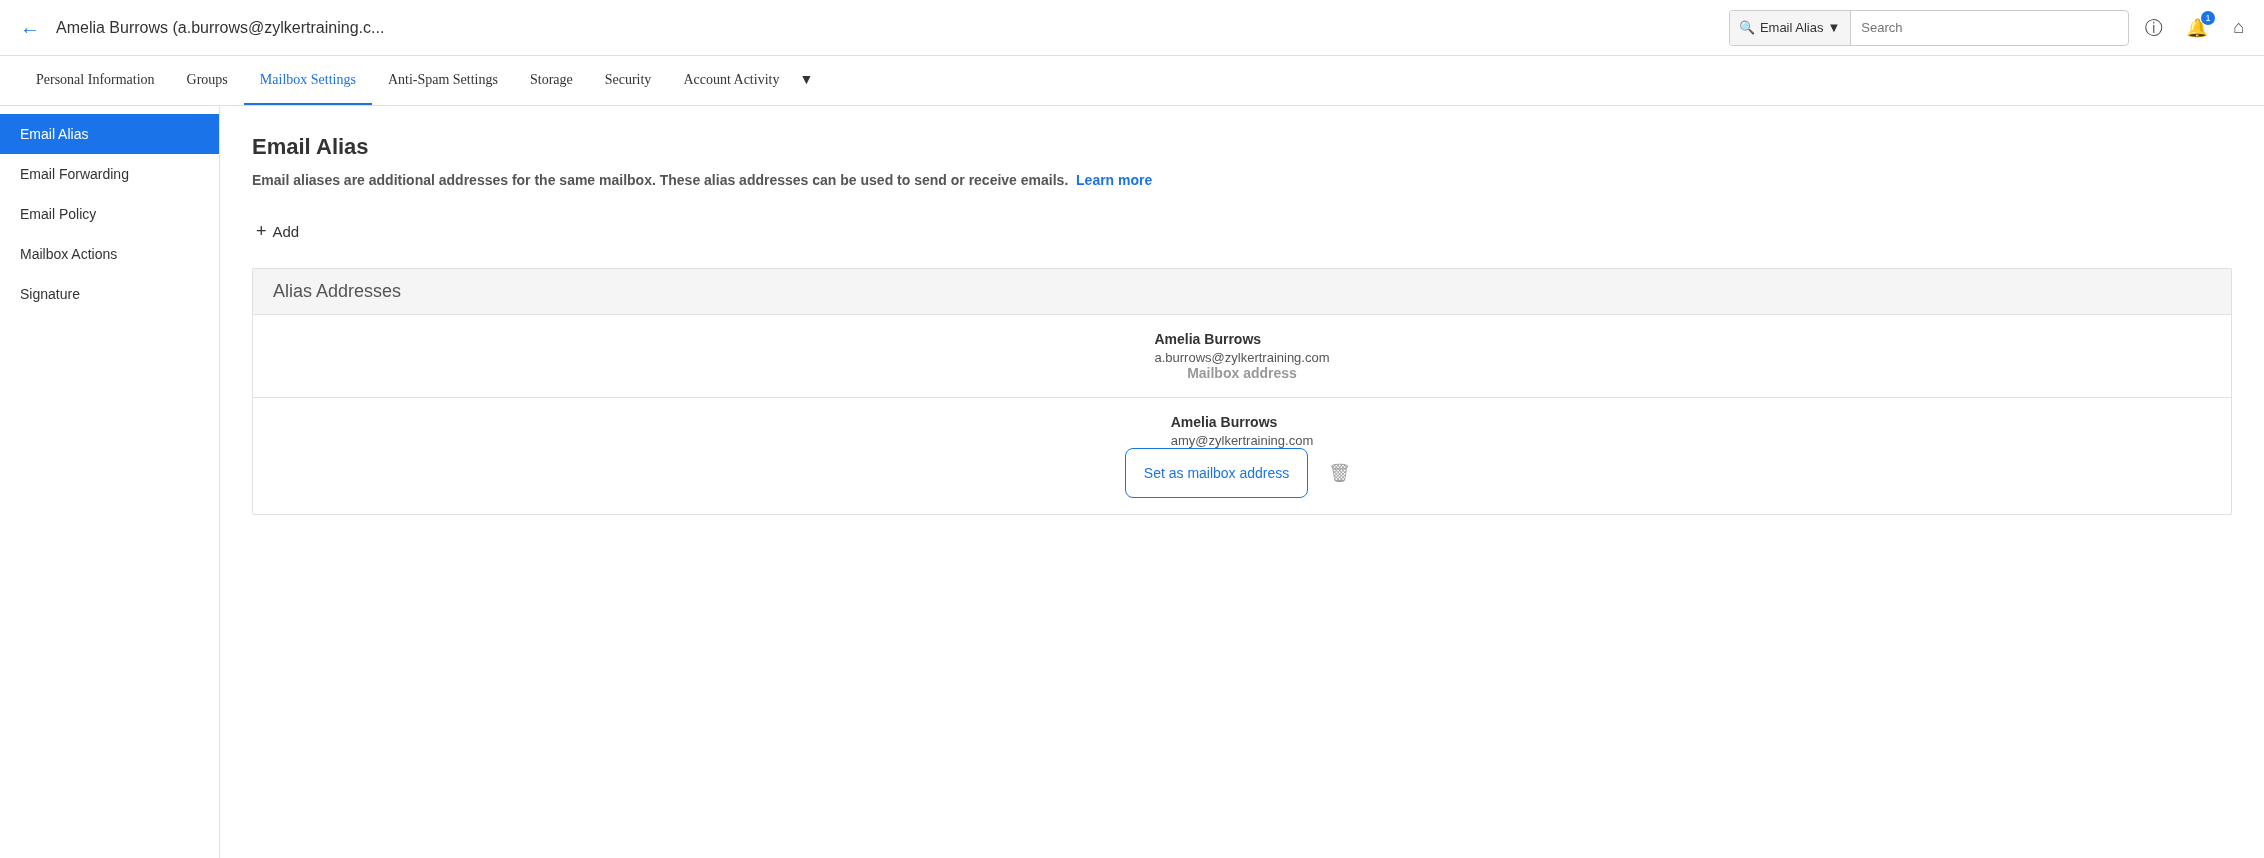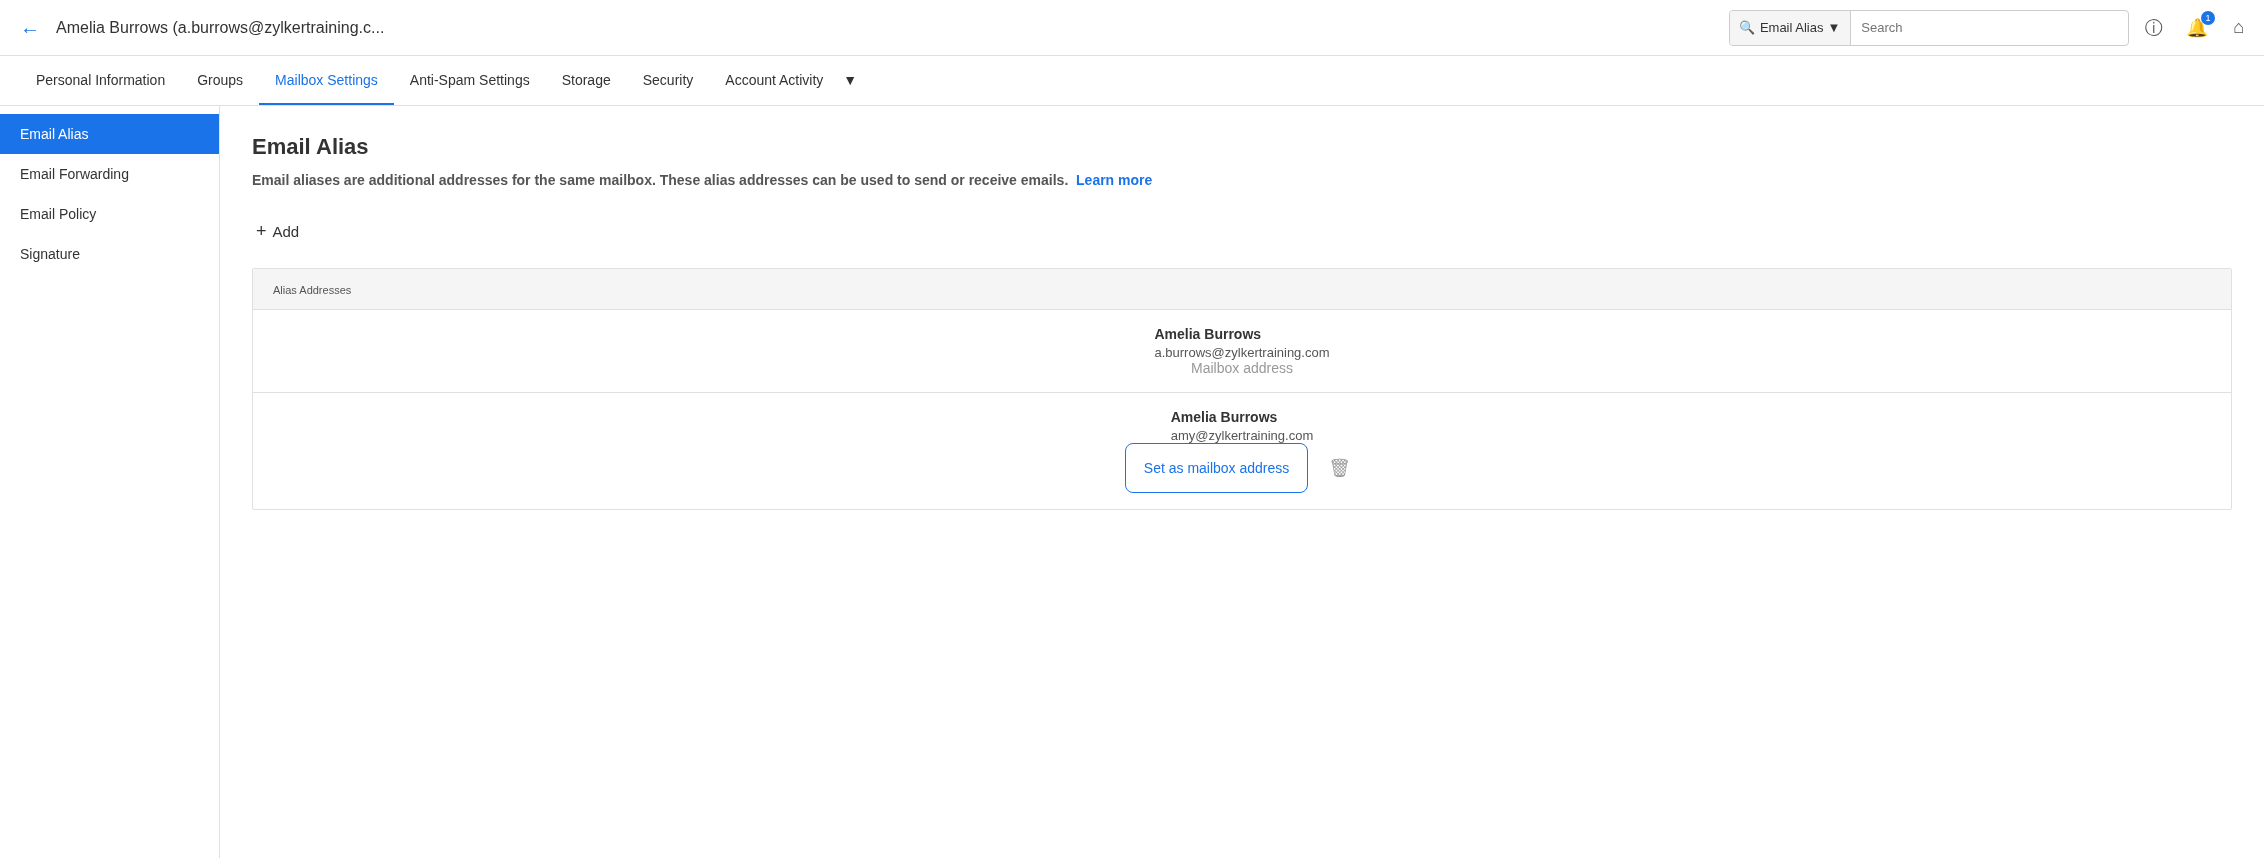--- a/index.html
+++ b/index.html
@@ -87,20 +87,21 @@
     }
 
     
     .nav-tabs {
       display: flex;
       align-items: center;
       border-bottom: 1px solid #e0e0e0;
       padding: 0 20px;
       height: 50px;
       gap: 0;
+      font-family: Liberation Serif, serif;
     }
     .nav-tab {
       padding: 0 16px;
       height: 100%;
       display: flex;
       align-items: center;
       cursor: pointer;
       font-size: 14px;
       color: #333;
       border-bottom: 2px solid transparent;
@@ -202,20 +203,21 @@
       flex: 1;
     }
     .alias-action {
       display: flex;
       align-items: center;
       gap: 12px;
     }
     .mailbox-label {
       color: #999;
       font-size: 14px;
+      font-weight: bold;
     }
     .set-mailbox-btn {
       border: 1.5px solid #1a73e8;
       color: #1a73e8;
       background: none;
       padding: 16px 18px;
       cursor: pointer;
       font-size: 14px;
       border-radius: 8px;
     }
@@ -293,39 +295,42 @@
     <div class="sidebar-item active">
       <span>Email Alias</span>
     </div>
     <div class="sidebar-item">
       <span>Email Forwarding</span>
     </div>
     <div class="sidebar-item">
       <span>Email Policy</span>
     </div>
     <div class="sidebar-item">
+      <span>Mailbox Actions</span>
+    </div>
+    <div class="sidebar-item">
       <span>Signature</span>
     </div>
   </div>
 
   <div class="content">
     <h1 class="content-title">Email Alias</h1>
     <p class="content-desc">
       <span>Email aliases are additional addresses for the same mailbox. These alias addresses can be used to send or receive emails.</span>
       &nbsp;<a class="learn-more">Learn more</a>
     </p>
 
     <button class="add-btn">
       <span style="font-size:18px;font-weight:300;">+</span>
       <span>Add</span>
     </button>
 
     <div class="alias-table-wrapper">
       <div style="background:#f5f5f5; padding:12px 20px; border-bottom:1px solid #e0e0e0;">
-        <span style="font-size:11px;color:#555;">Alias Addresses</span>
+        <span style="font-size:18px;color:#555;">Alias Addresses</span>
       </div>
 
       <div class="alias-row">
         <div class="alias-info">
           <div class="alias-name">Amelia Burrows</div>
           <div class="alias-email">a.burrows@zylkertraining.com</div>
         </div>
         <div class="alias-action">
           <span class="mailbox-label">Mailbox address</span>
         </div>

